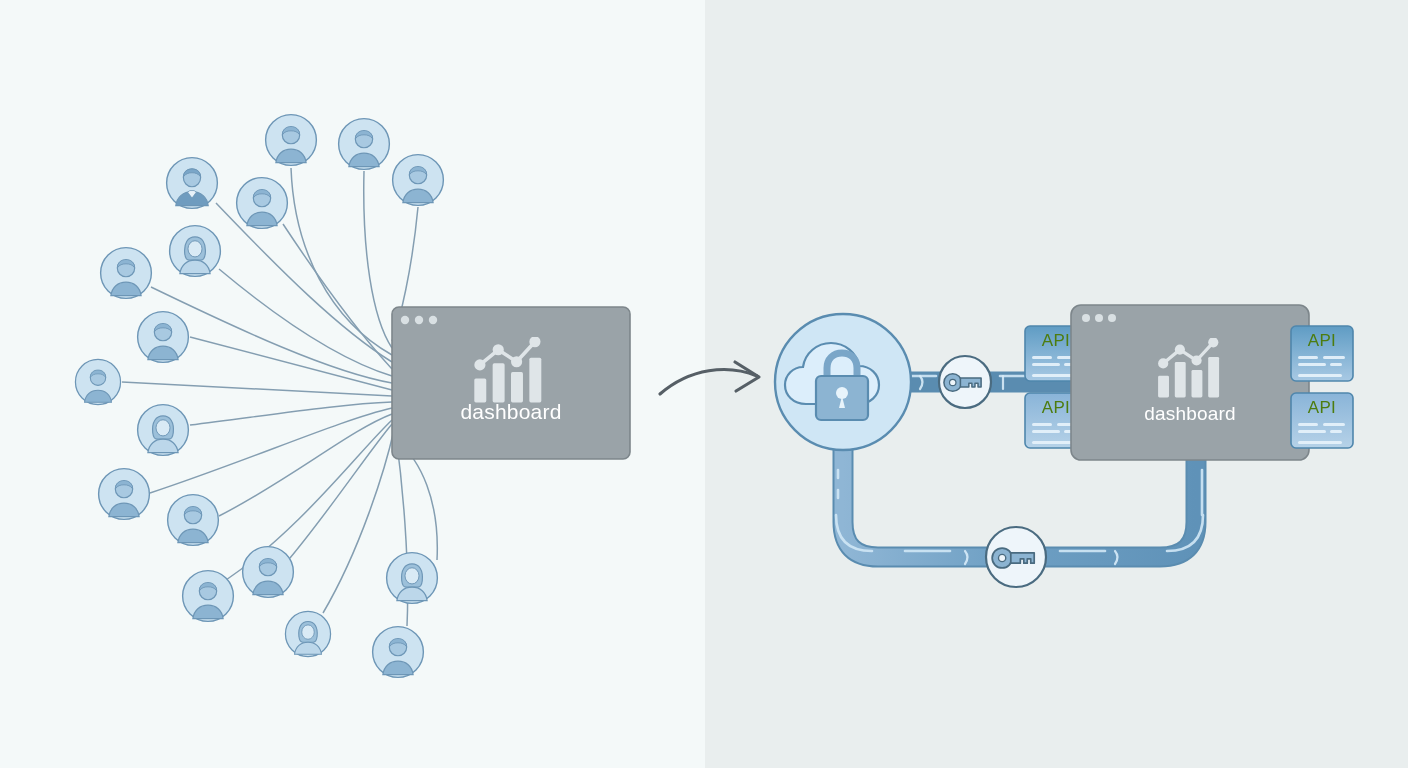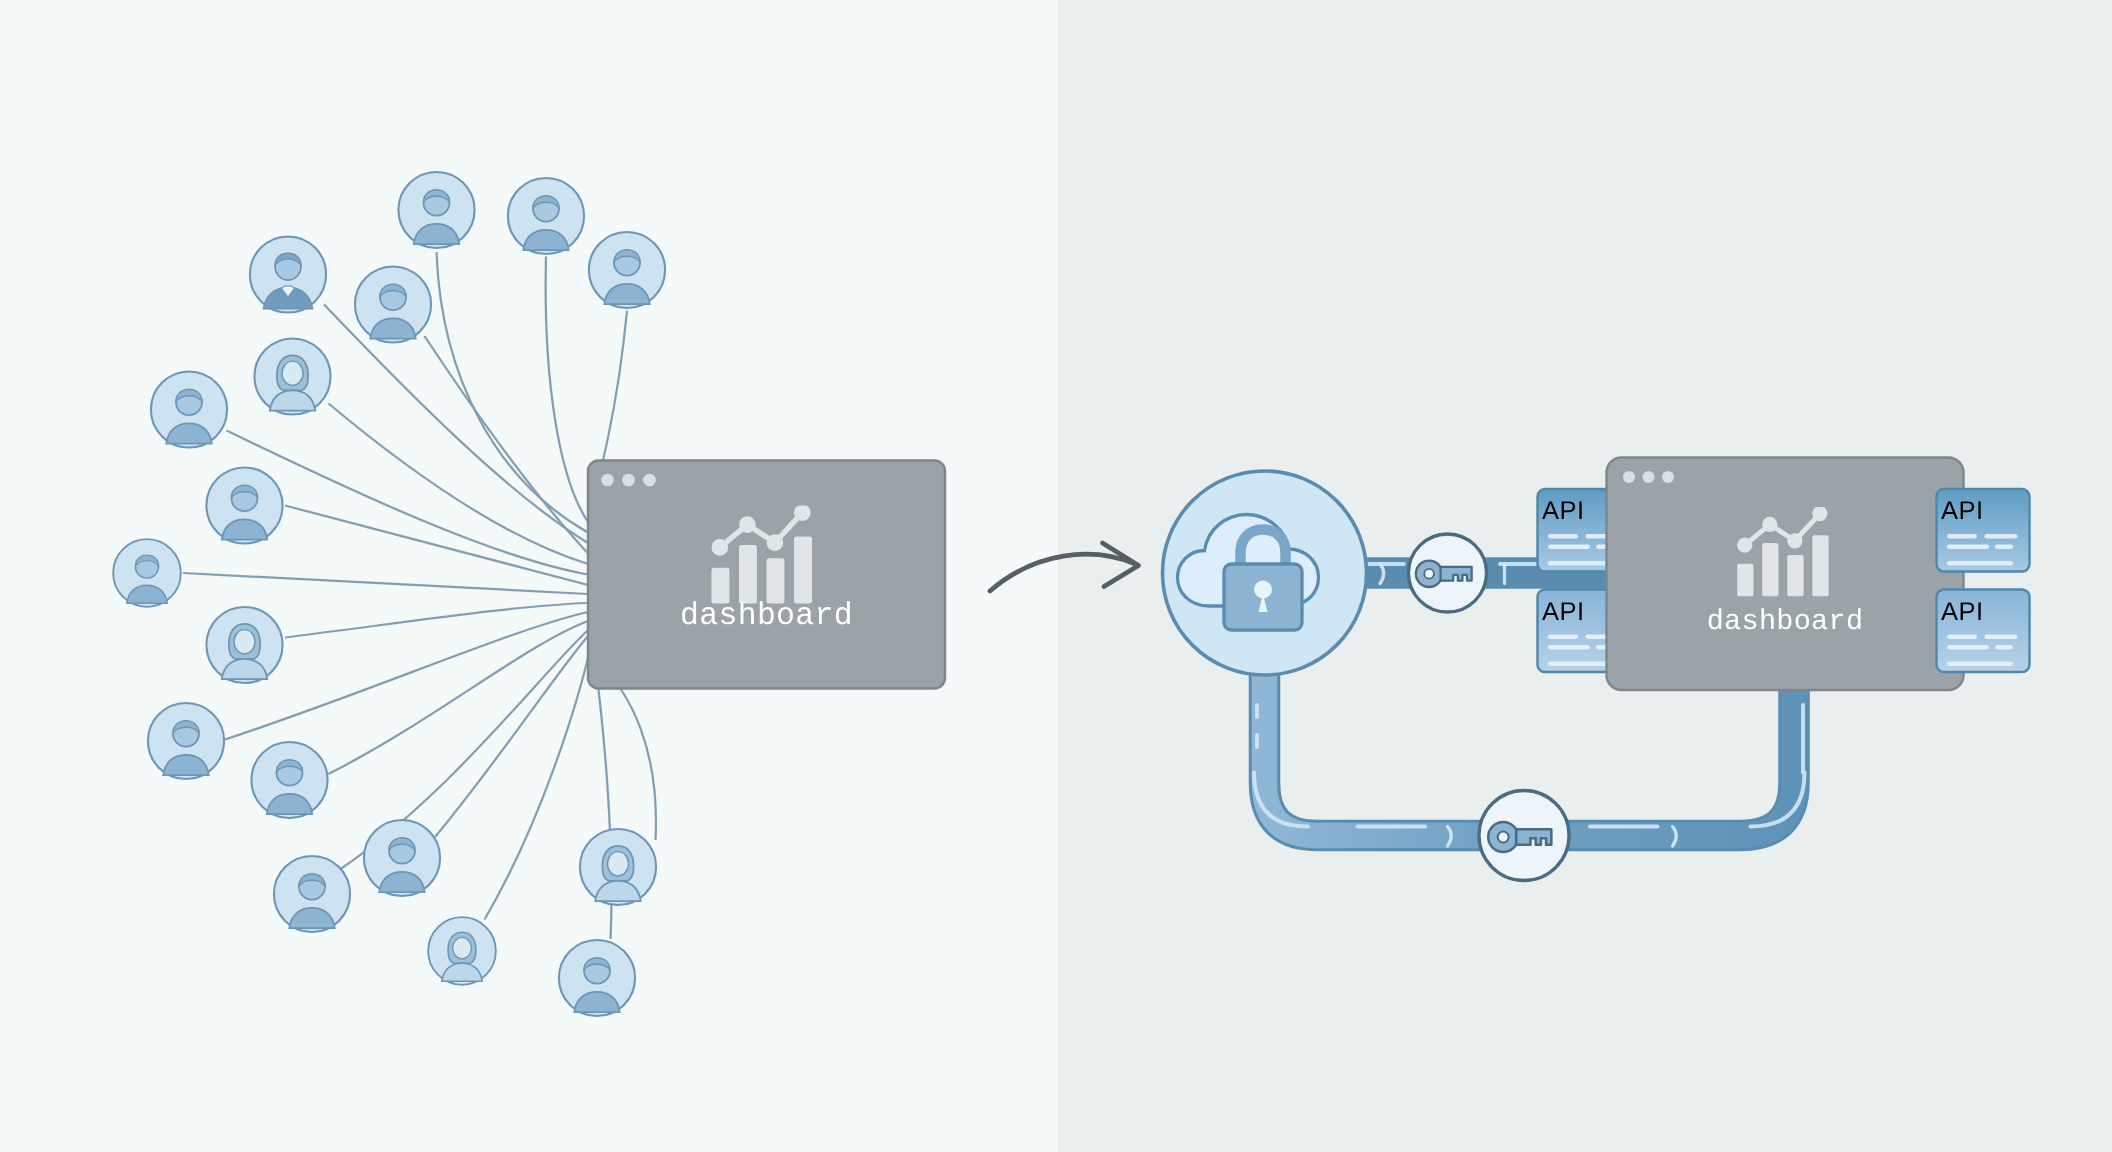--- a/index.html
+++ b/index.html
@@ -3,31 +3,31 @@
 <meta charset="utf-8">
 <style>
   html,body{margin:0;padding:0;}
   body{
     width:1408px;height:768px;overflow:hidden;
     font-family:"Liberation Sans", sans-serif;
     background:#f4f9f9;
   }
   #stage{position:relative;width:1408px;height:768px;}
   #scene{position:absolute;inset:0;}
-  .lbl{position:absolute;pointer-events:none;font-family:Liberation Mono, monospace;}
+  .lbl{position:absolute;pointer-events:none;}
   #dash-left-label{
     left:392px;top:400px;width:238px;text-align:center;
     color:#ffffff;font-size:21px;letter-spacing:.2px;
   }
   #dash-right-label{
     left:1071px;top:403px;width:238px;text-align:center;
     color:#ffffff;font-size:19px;letter-spacing:.2px;
   }
   .api-label{
-    position:absolute;color:#000000;font-size:17px;text-align:left;
+    position:absolute;color:#4d7c0f;font-size:17px;text-align:center;
     width:56px;letter-spacing:.3px;
   }
 </style>
 </head>
 <body>
 
 <div id="stage">
 
   <svg id="scene" viewBox="0 0 1408 768" width="1408" height="768">
     <defs>

